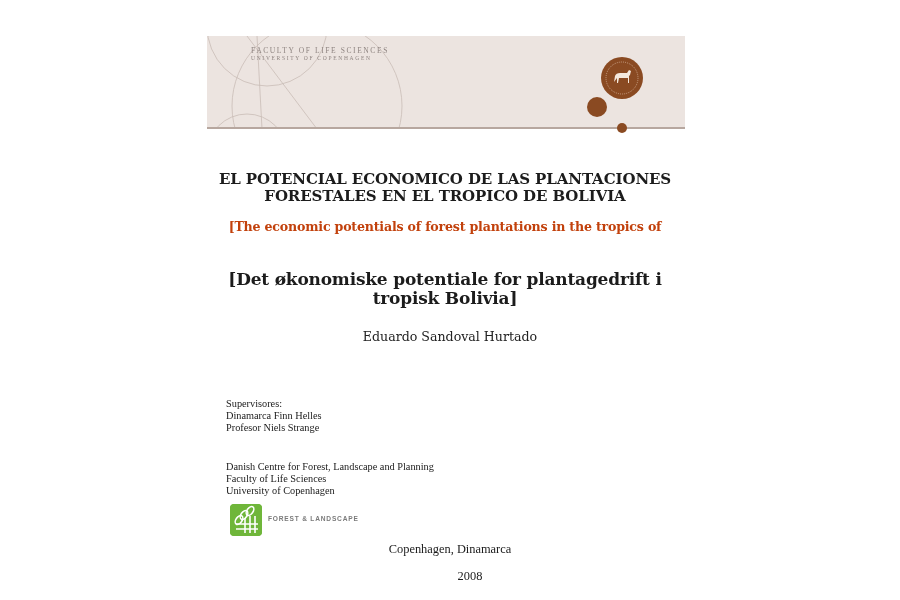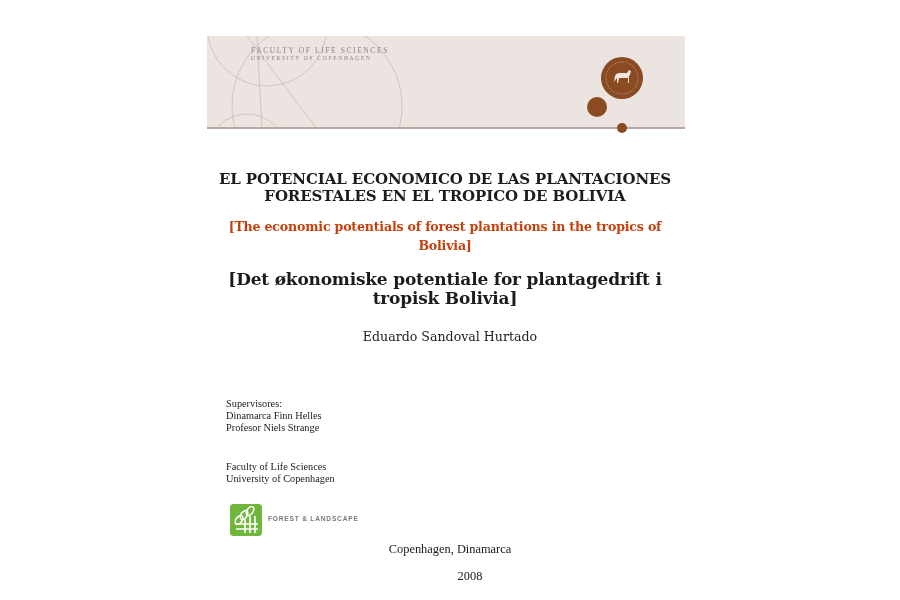--- a/index.html
+++ b/index.html
@@ -95,36 +95,36 @@
 <div class="dot-big"></div>
 <div class="dot-small"></div>
 
 <div class="center-block title">
   <div>EL POTENCIAL ECONOMICO DE LAS PLANTACIONES</div>
   <div>FORESTALES EN EL TROPICO DE BOLIVIA</div>
 </div>
 
 <div class="center-block subtitle-en">
   <div>[The economic potentials of forest plantations in the tropics of</div>
-  <div>Bolivia]</div>
 </div>
 
 <div class="center-block subtitle-da">[Det økonomiske potentiale for plantagedrift i tropisk Bolivia]</div>
 
 <div class="center-block thesis">
   <div>Eduardo Sandoval Hurtado</div>
 </div>
 
 <div class="left-block supervisors">
   <div>Supervisores:</div>
   <div>Dinamarca Finn Helles</div>
   <div>Profesor Niels Strange</div>
 </div>
 
 <div class="left-block institution">
+  <div>Danish Centre for Forest, Landscape and Planning</div>
   <div>Faculty of Life Sciences</div>
   <div>University of Copenhagen</div>
 </div>
 
 <svg class="fl-logo" viewBox="0 0 32 32">
   <rect x="0" y="0" width="32" height="32" rx="4" fill="#6fb63a"></rect>
   <g fill="none" stroke="#ffffff" stroke-width="1.6">
     <line x1="6" y1="20" x2="28" y2="20"></line>
     <line x1="6" y1="25" x2="28" y2="25"></line>
     <line x1="15" y1="14" x2="15" y2="29"></line>

